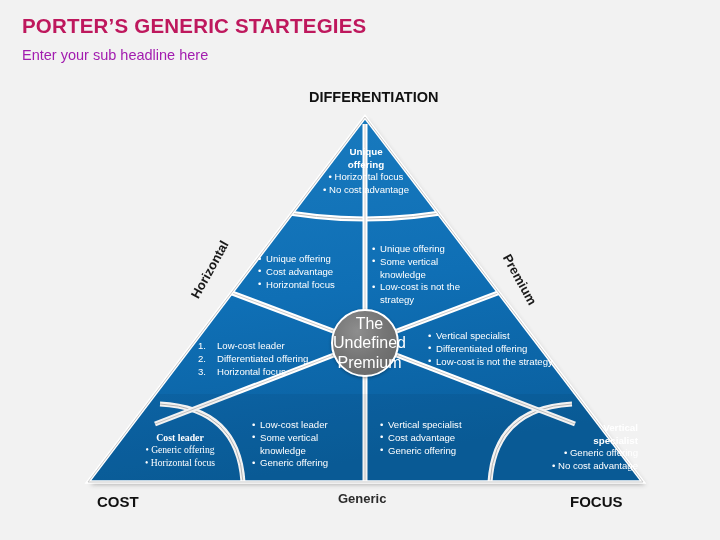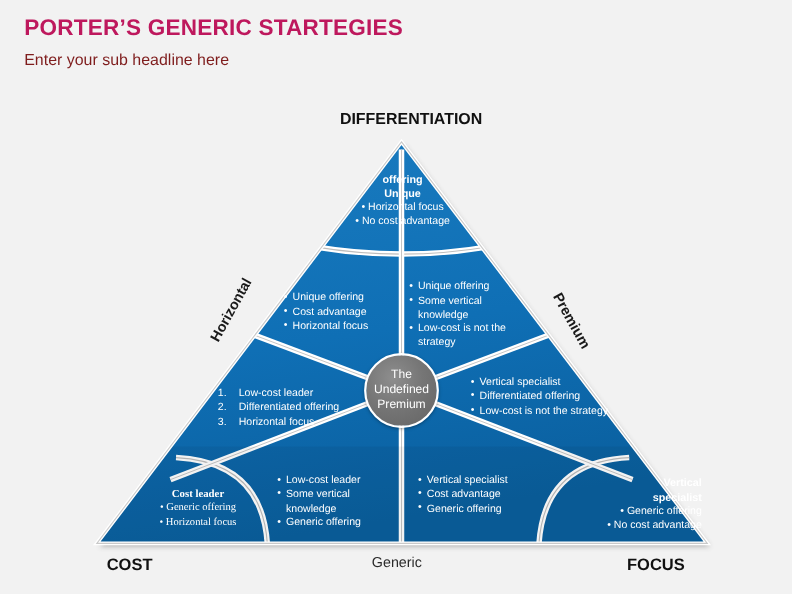--- a/index.html
+++ b/index.html
@@ -23,30 +23,30 @@
     font-size: 20.5px;
     font-weight: bold;
     color: #be185d;
     letter-spacing: 0.2px;
     white-space: nowrap;
   }
 
   #page-subtitle {
     font-size: 14.5px;
     font-weight: normal;
-    color: #7f1d1d;
+    color: #a21caf;
     margin-top: 9px;
     white-space: nowrap;
   }
 
   
   #diagram {
     position: absolute;
     left: 0;
-    top: 16px;
+    top: 4px;
     width: 720px;
     height: 480px;
   }
 
   #pyramid-svg {
     position: absolute;
     left: 0; top: 0;
     width: 720px;
     height: 540px;
   }
@@ -64,21 +64,21 @@
     left: 309px;
     top: 85px;
   }
 
   #label-cost { font-size: 15px; left: 84px; top: 489px; margin-left: 13px; }
   #label-focus { font-size: 15px; left: 570px; top: 489px; }
 
   #label-generic {
     position: absolute;
     font-size: 13px;
-    font-weight: normal;
+    font-weight: bold;
     color: #2b2b2b;
     left: 338px;
     top: 487px;
     white-space: nowrap;
   }
 
   .edge-label {
     position: absolute;
     font-size: 13px;
     font-weight: bold;
@@ -169,24 +169,23 @@
     left: 331px;
     top: 305px;
     width: 68px;
     height: 68px;
     border-radius: 50%;
     background: radial-gradient(circle at 38% 32%, #8e8e8e 0%, #767676 45%, #636363 100%);
     border: 2.5px solid #ffffff;
     box-shadow: 0 1px 3px rgba(0,0,0,0.35);
     display: flex;
     align-items: center;
-    justify-content: center;
     text-align: center;
     color: #ffffff;
-    font-size: 11px;
+    font-size: 16px;
     line-height: 1.2;
   }
 </style>
 </head>
 <body>
 
 <div id="header">
   <div id="page-title">PORTER’S GENERIC STARTEGIES</div>
   <div id="page-subtitle">Enter your sub headline here</div>
 </div>
@@ -253,22 +252,22 @@
   </svg>
 
   <div class="axis-label" id="label-differentiation">DIFFERENTIATION</div>
   <div class="axis-label" id="label-cost">COST</div>
   <div class="axis-label" id="label-focus">FOCUS</div>
   <div id="label-generic">Generic</div>
   <div class="edge-label" id="label-horizontal">Horizontal</div>
   <div class="edge-label" id="label-premium">Premium</div>
 
   <div class="seg centered" id="seg-apex">
+    <span class="hd">Unique</span>
     <span class="hd">offering</span>
-    <span class="hd">Unique</span>
     <ul>
       <li>Horizontal focus</li>
       <li>No cost advantage</li>
     </ul>
   </div>
 
   <div class="seg" id="seg-upper-left">
     <ul>
       <li>Unique offering</li>
       <li>Cost advantage</li>

